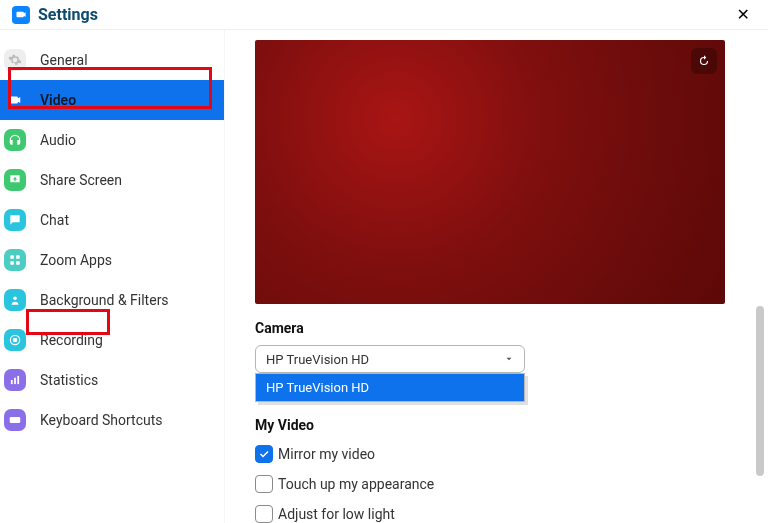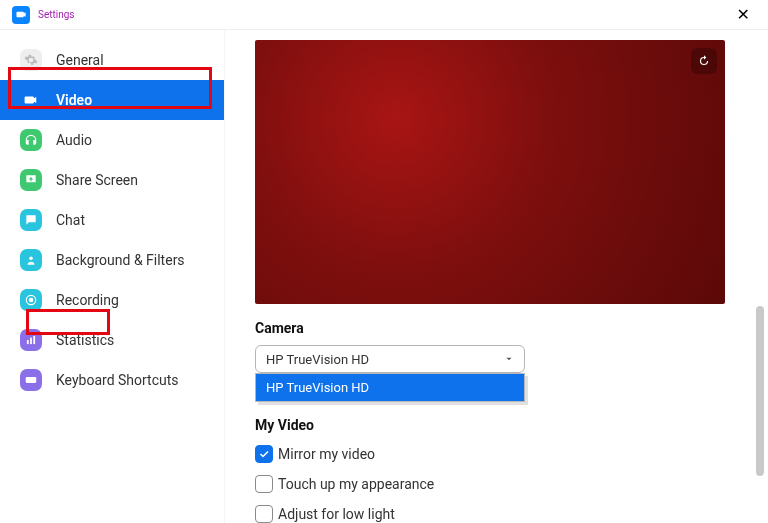--- a/index.html
+++ b/index.html
@@ -1,26 +1,26 @@
 <!DOCTYPE html>
 <html><head>
 <meta charset="utf-8">
 <style>
 *{margin:0;padding:0;box-sizing:border-box;font-family:-apple-system,BlinkMacSystemFont,"Segoe UI",Roboto,Helvetica,Arial,sans-serif}
 body{background:#fff;width:768px;height:523px;overflow:hidden;position:relative;color:#222}
 .titlebar{height:30px;display:flex;align-items:center;justify-content:space-between;padding:0 12px;border-bottom:1px solid #f0f0f0}
 .titlebar-left{display:flex;align-items:center;gap:8px}
 .app-icon{width:18px;height:18px;background:#0B84FF;border-radius:4px;display:flex;align-items:center;justify-content:center}
 .app-icon svg{width:11px;height:11px;fill:#fff}
-.titlebar-title{font-size:10px;font-weight:400;color:#a21caf}
+.titlebar-title{font-size:16px;font-weight:700;color:#0c4a6e}
 .close-x{font-size:16px;font-weight:300;cursor:pointer;padding:2px 6px;color:#000}
 .body{display:flex;height:calc(100% - 30px)}
 .sidebar{width:225px;padding-top:10px;border-right:1px solid #f5f5f5}
-.side-item{display:flex;align-items:center;gap:14px;padding:8px 20px;cursor:pointer;font-size:14px;color:#333;height:40px}
-.side-item.active{background:#0E72ED;color:#ffffff}
+.side-item{display:flex;align-items:center;gap:14px;padding:8px 4px;cursor:pointer;font-size:14px;color:#333;height:40px}
+.side-item.active{background:#0E72ED;color:#0f172a}
 .side-icon{width:22px;height:22px;display:flex;align-items:center;justify-content:center;border-radius:7px;flex-shrink:0}
 .side-icon svg{width:14px;height:14px}
 .hl-red{border:3px solid #E30613;display:inline-block}
 .hl-video{position:absolute;top:67px;left:8px;width:204px;height:42px;pointer-events:none}
 .main{flex:1;padding:10px 20px 0 30px;position:relative;overflow-y:auto}
 .preview{width:470px;height:264px;background:radial-gradient(circle at 30% 30%,#a81514,#7e0f0e 40%,#6b0c0b 70%,#5c0908);position:relative;border-radius:2px}
 .rotate-btn{position:absolute;top:8px;right:8px;width:26px;height:26px;background:rgba(0,0,0,.25);border-radius:6px;display:flex;align-items:center;justify-content:center;cursor:pointer}
 .rotate-btn svg{width:14px;height:14px;fill:#fff}
 .section-label{font-size:14px;font-weight:700;color:#111;margin-top:16px;display:inline-block}
 .hl-camera{position:absolute;top:309px;left:26px;width:84px;height:26px;pointer-events:none}
@@ -85,20 +85,31 @@
         </span>
       <span>Share Screen</span>
     </div>
     <div class="side-item">
       <span class="side-icon" style="background:#29c4de">
           <svg viewBox="0 0 24 24" fill="#fff">
             <path d="M4 4h16v12H8l-4 4z"></path>
           </svg>
         </span>
       <span>Chat</span>
+    </div>
+    <div class="side-item">
+      <span class="side-icon" style="background:#4bcdc4">
+          <svg viewBox="0 0 24 24" fill="#fff">
+            <rect x="4" y="4" width="6" height="6" rx="1"></rect>
+            <rect x="14" y="4" width="6" height="6" rx="1"></rect>
+            <rect x="4" y="14" width="6" height="6" rx="1"></rect>
+            <rect x="14" y="14" width="6" height="6" rx="1"></rect>
+          </svg>
+        </span>
+      <span>Zoom Apps</span>
     </div>
     <div class="side-item">
       <span class="side-icon" style="background:#29c4de">
           <svg viewBox="0 0 24 24" fill="#fff">
             <circle cx="12" cy="9" r="3"></circle>
             <path d="M6 20c0-3 3-5 6-5s6 2 6 5z"></path>
           </svg>
         </span>
       <span>Background &amp; Filters</span>
     </div>

